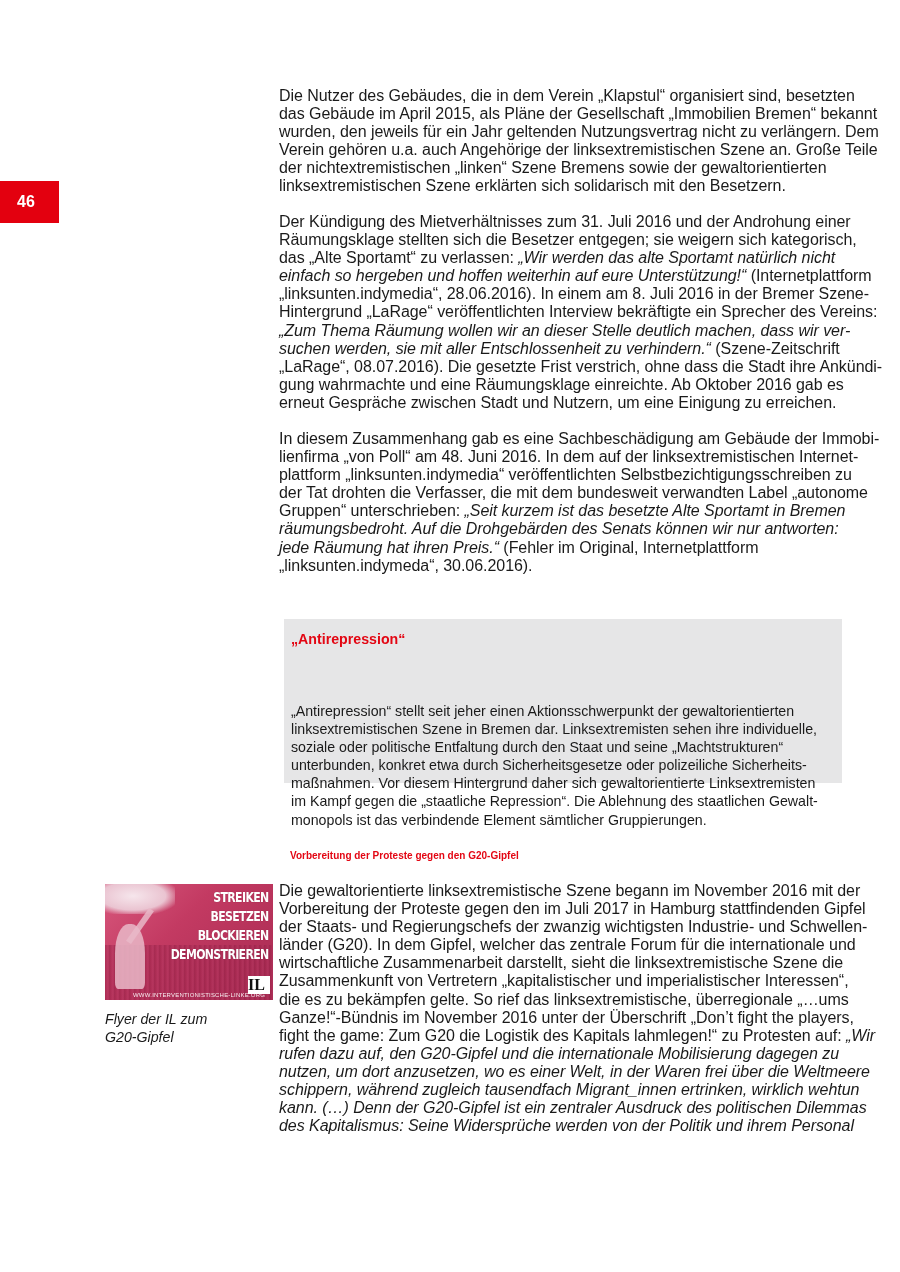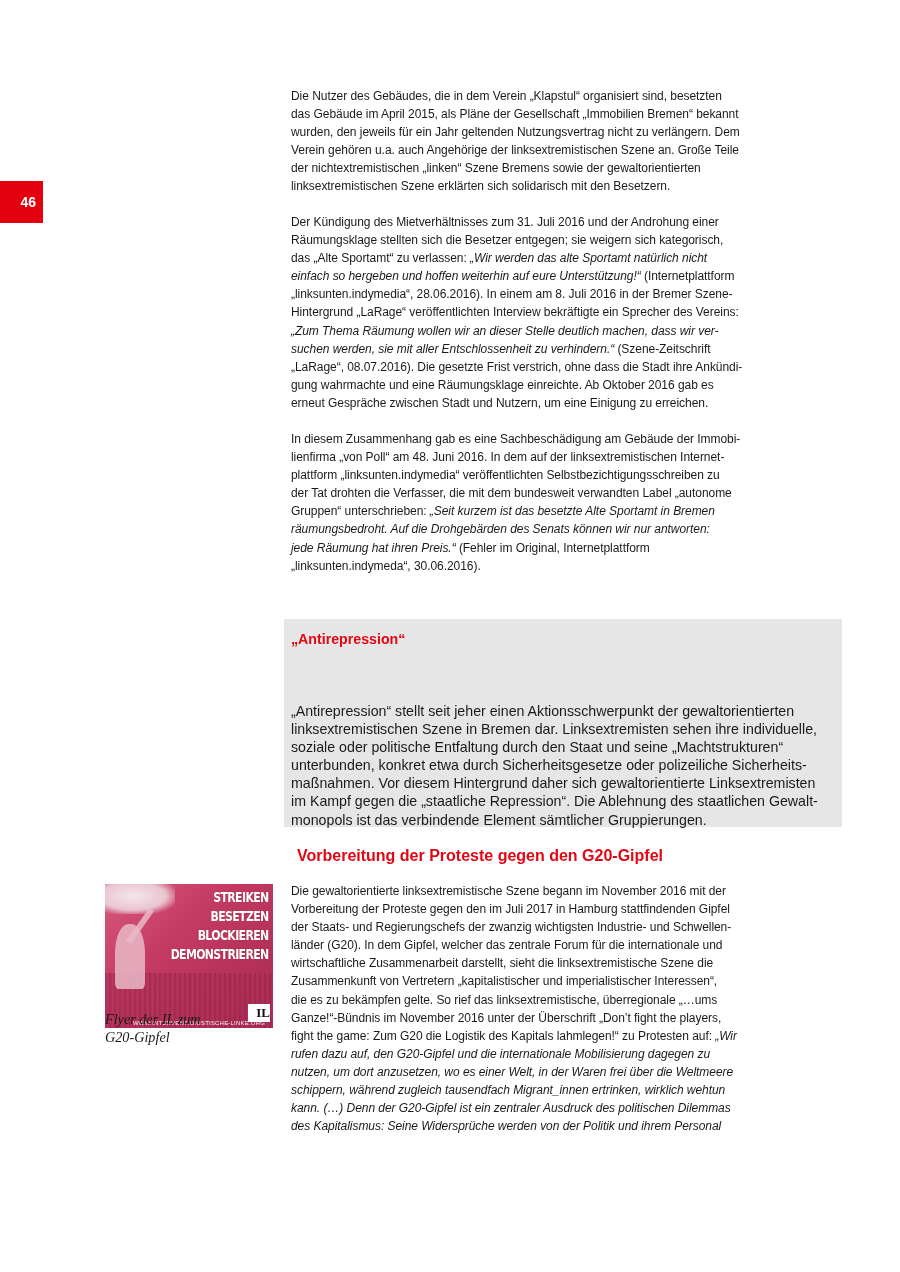--- a/index.html
+++ b/index.html
@@ -12,51 +12,51 @@
       height: 1272px;
       position: relative;
       overflow: hidden;
       font-family: "Liberation Sans", sans-serif;
       color: #1a1a1a;
     }
     .page-tab {
       position: absolute;
       left: 0;
       top: 181px;
-      width: 43px;
+      width: 59px;
       height: 42px;
       background: #e3000f;
       color: #ffffff;
       font-weight: bold;
-      font-size: 14px;
+      font-size: 16px;
       display: flex;
       align-items: center;
-      justify-content: flex-end;
+      justify-content: center;
       padding-right: 7px;
       box-sizing: border-box;
     }
     .col {
       position: absolute;
-      left: 291px;
+      left: 279px;
       width: 548px;
-      font-size: 12px;
+      font-size: 16px;
       line-height: 18.1px;
       letter-spacing: -0.05px;
     }
     .line { display: block; white-space: nowrap; }
     .it { font-style: italic; margin-top: 12px; }
     .p1 { top: 87px; }
     .p2 { top: 213px; }
     .p3 { top: 430px; }
     .box {
       position: absolute;
       left: 284px;
       top: 619px;
       width: 558px;
-      height: 208px;
+      height: 164px;
       background: #e6e6e7;
     }
     .box-title {
       position: absolute;
       left: 7px;
       top: 11px;
       color: #e30613;
       font-weight: bold;
       font-size: 14.2px;
       line-height: 18px;
@@ -65,34 +65,34 @@
       position: absolute;
       left: 7px;
       top: 47px;
       width: 545px;
       font-size: 14.2px;
       line-height: 18.1px;
       margin-top: 36px;
     }
     .h2 {
       position: absolute;
-      left: 297px;
+      left: 290px;
       top: 847px;
       color: #e30613;
       font-weight: bold;
-      font-size: 16px;
+      font-size: 10px;
       line-height: 18px;
     }
     .p4 { top: 882px; }
     .flyer {
       position: absolute;
       left: 105px;
       top: 884px;
       width: 168px;
-      height: 144px;
+      height: 116px;
       background: linear-gradient(135deg, #d8587d 0%, #c33a62 40%, #a82a52 100%);
       overflow: hidden;
     }
     .flyer .cloud {
       position: absolute;
       left: 0;
       top: 0;
       width: 70px;
       height: 30px;
       background: radial-gradient(ellipse at 40% 40%, #f6e6ec 0%, #eac4d1 55%, rgba(234,196,209,0) 80%);
@@ -143,44 +143,43 @@
     }
     .flyer .logo {
       position: absolute;
       right: 3px;
       bottom: 6px;
       width: 22px;
       height: 18px;
       background: #ffffff;
       color: #111111;
       font-weight: bold;
-      font-size: 13px;
+      font-size: 16px;
       line-height: 18px;
-      text-align: right;
+      text-align: left;
       font-family: "Liberation Serif", serif;
     }
     .flyer .url {
       position: absolute;
       left: 28px;
       bottom: 2px;
       color: #ffffff;
       font-size: 6px;
       letter-spacing: 0.2px;
       white-space: nowrap;
       opacity: 0.9;
     }
     .caption {
       position: absolute;
       left: 105px;
       top: 1010px;
       font-style: italic;
       font-size: 14.2px;
       line-height: 18.1px;
       width: 170px;
-      font-family: Liberation Serif, serif;
     }
   </style>
 </head>
 <body>
 
 <div class="page-tab">
   <span>46</span>
 </div>
 
 <div class="col p1">

